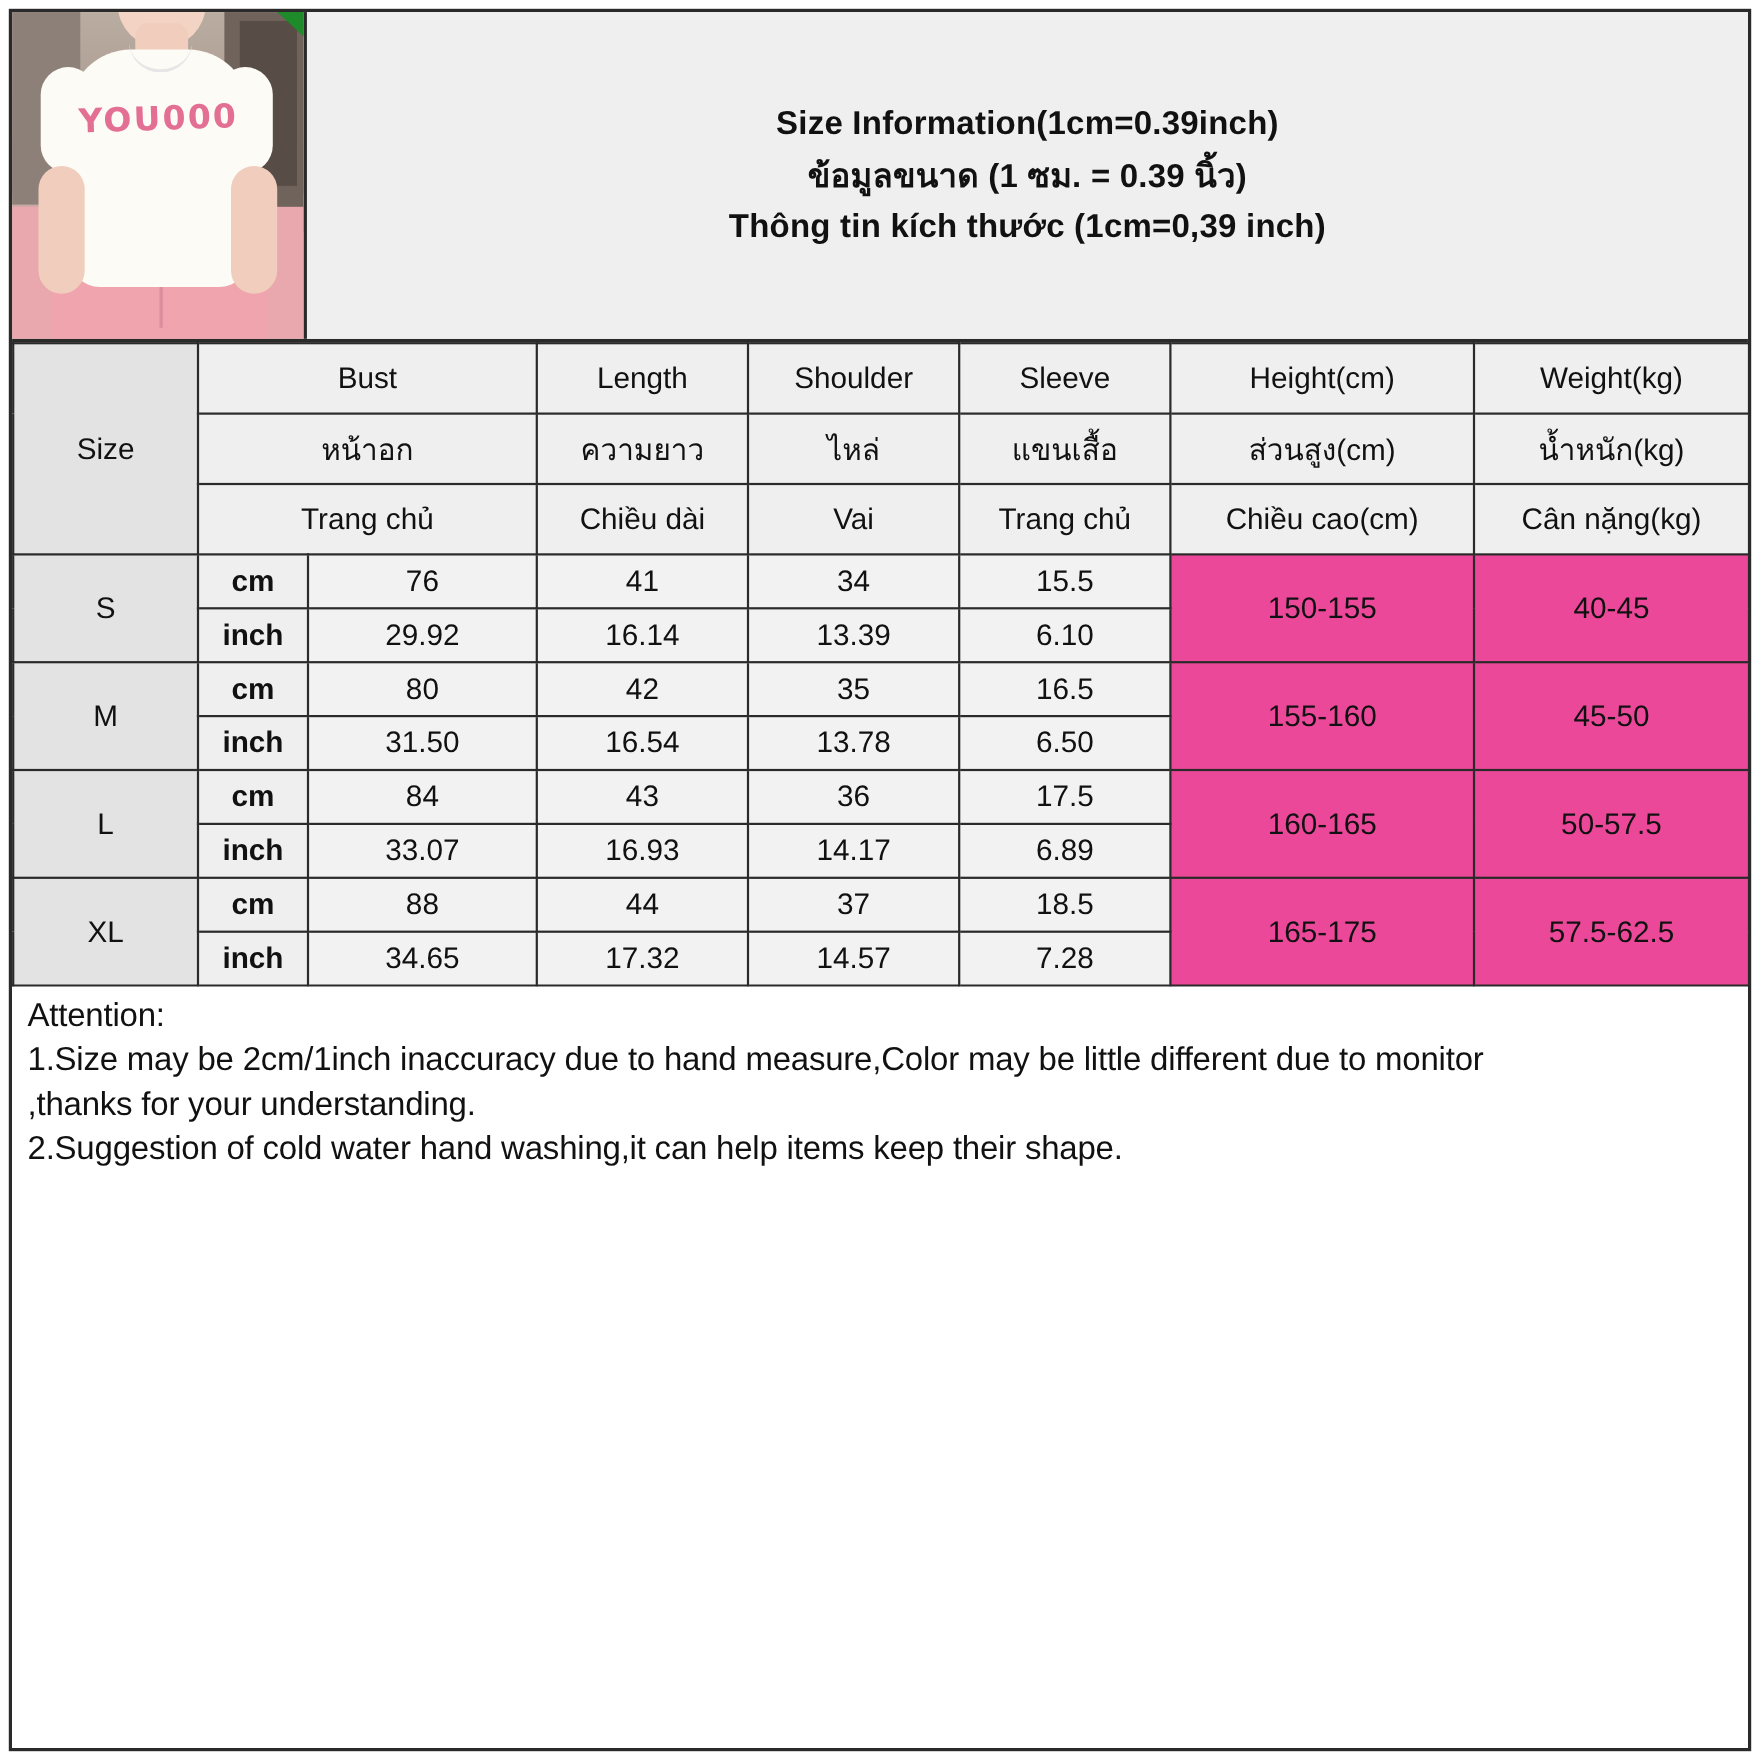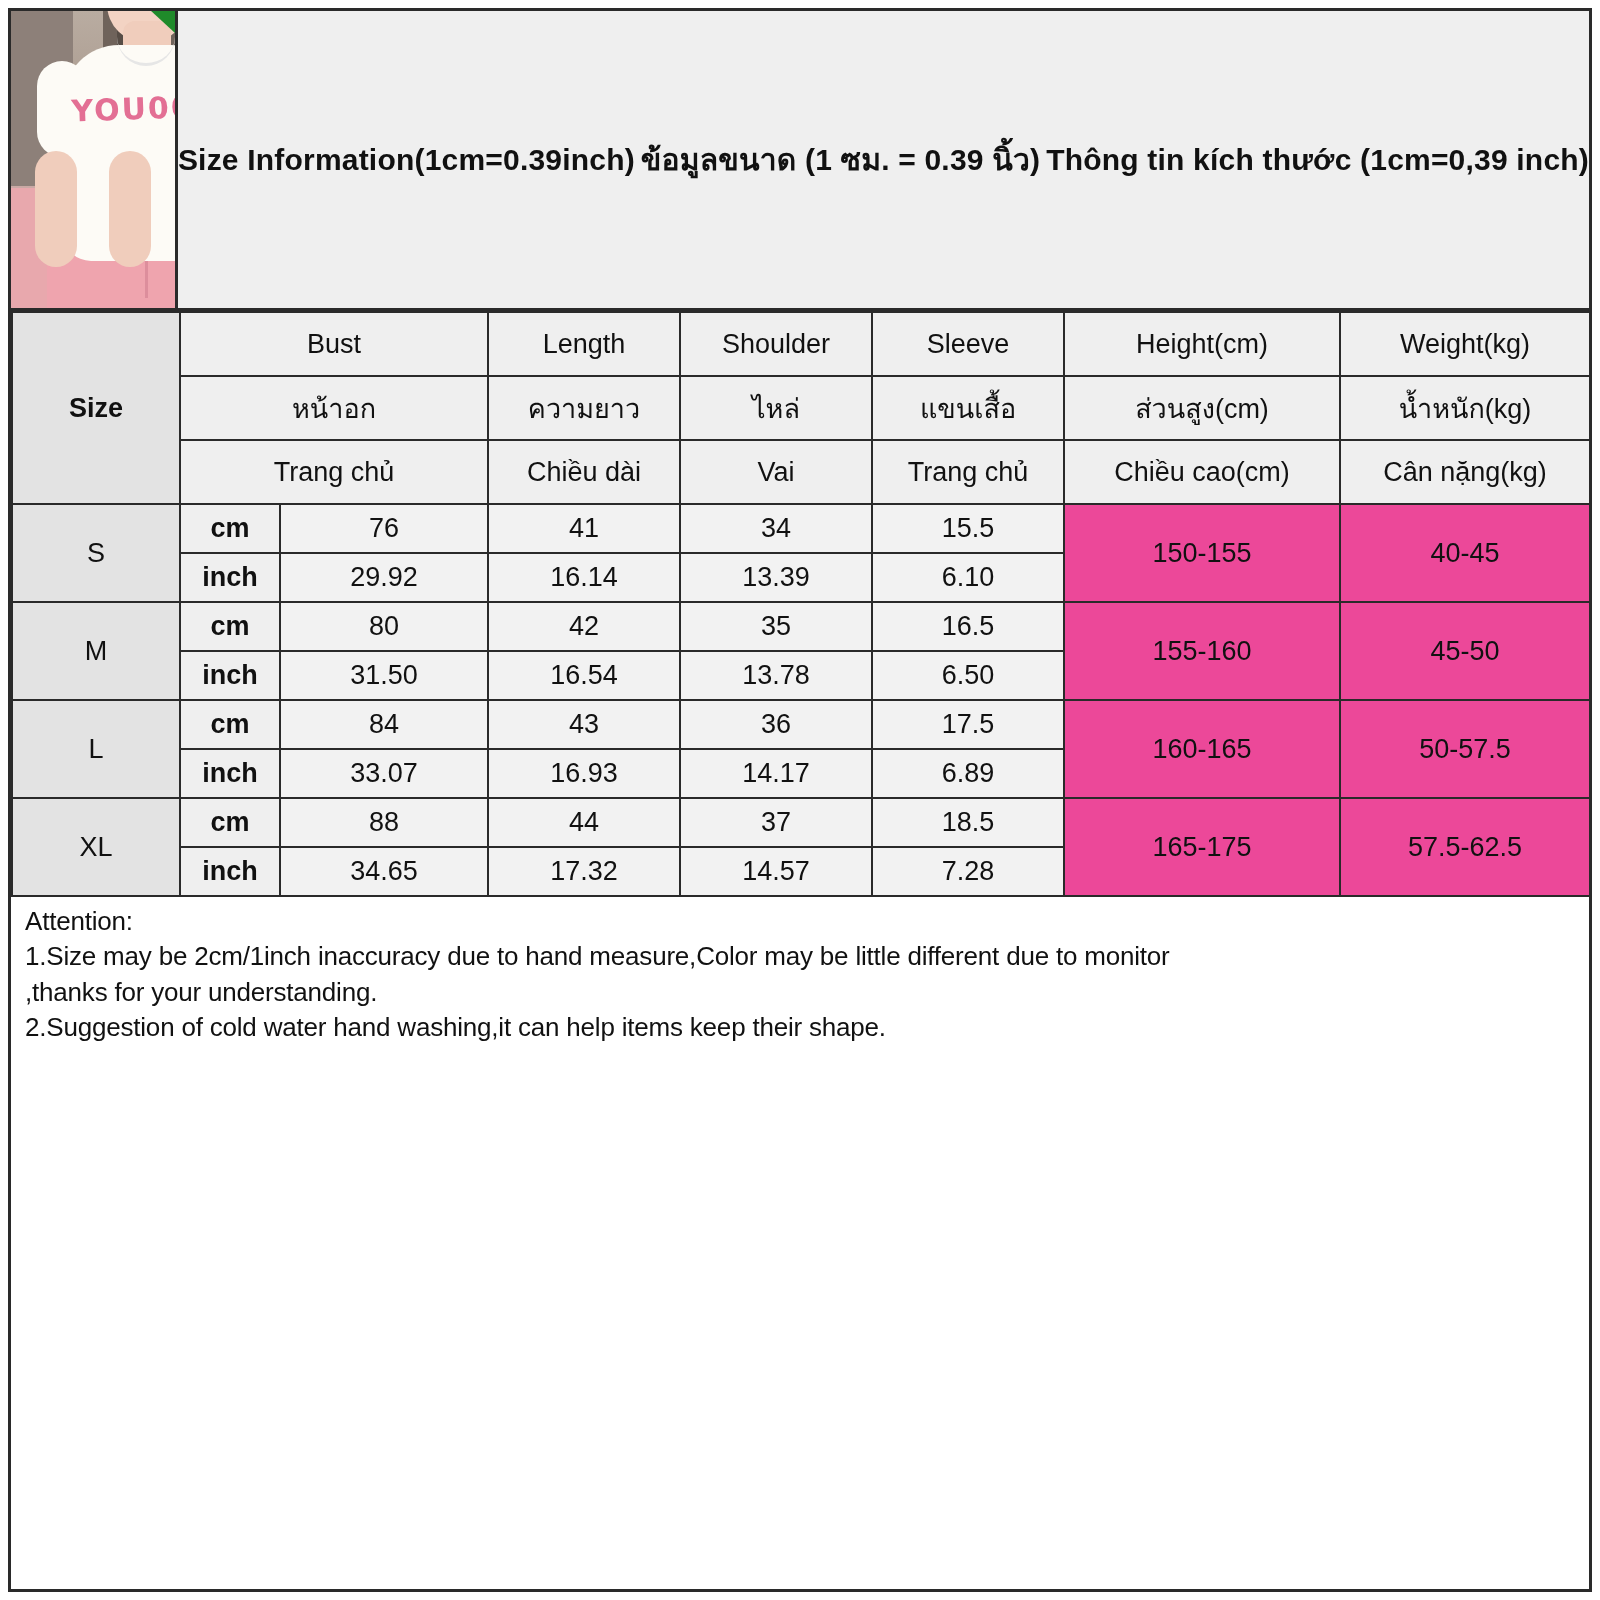--- a/index.html
+++ b/index.html
@@ -38,21 +38,21 @@
     border-right: 3px solid #2a2a2a;
     box-sizing: border-box;
     position: relative;
     overflow: hidden;
     background: #cfc8c2;
   }
   .title-cell {
     flex: 1;
     background: #efefef;
     display: flex;
-    flex-direction: row;
+    flex-direction: column;
     align-items: center;
     justify-content: center;
     gap: 6px;
   }
   .title-line {
     font-weight: bold;
     font-size: 30px;
     letter-spacing: 0.2px;
     color: #111;
     text-align: center;
@@ -96,21 +96,21 @@
   }
   .hdr {
     background: #efefef;
     font-weight: normal;
     font-size: 28px;
     height: 64px;
   }
   .hdr.sub { font-size: 27px; }
   .size-corner {
     background: #e3e3e3;
-    font-weight: bold;
+    font-weight: normal;
     font-size: 42px;
   }
   .size-label {
     background: #e3e3e3;
     font-weight: normal;
     font-size: 30px;
   }
   .unit-cell {
     background: #efefef;
     font-weight: bold;
@@ -136,21 +136,21 @@
 
   
   .attention {
     flex: 1;
     padding: 8px 14px 0 14px;
     box-sizing: border-box;
     background: #ffffff;
   }
   .attention p {
     margin: 0 0 2px 0;
-    font-size: 26px;
+    font-size: 30px;
     line-height: 1.28;
     color: #111;
     letter-spacing: -0.2px;
   }
 </style>
 </head>
 <body>
 
 <div id="sheet">
 

